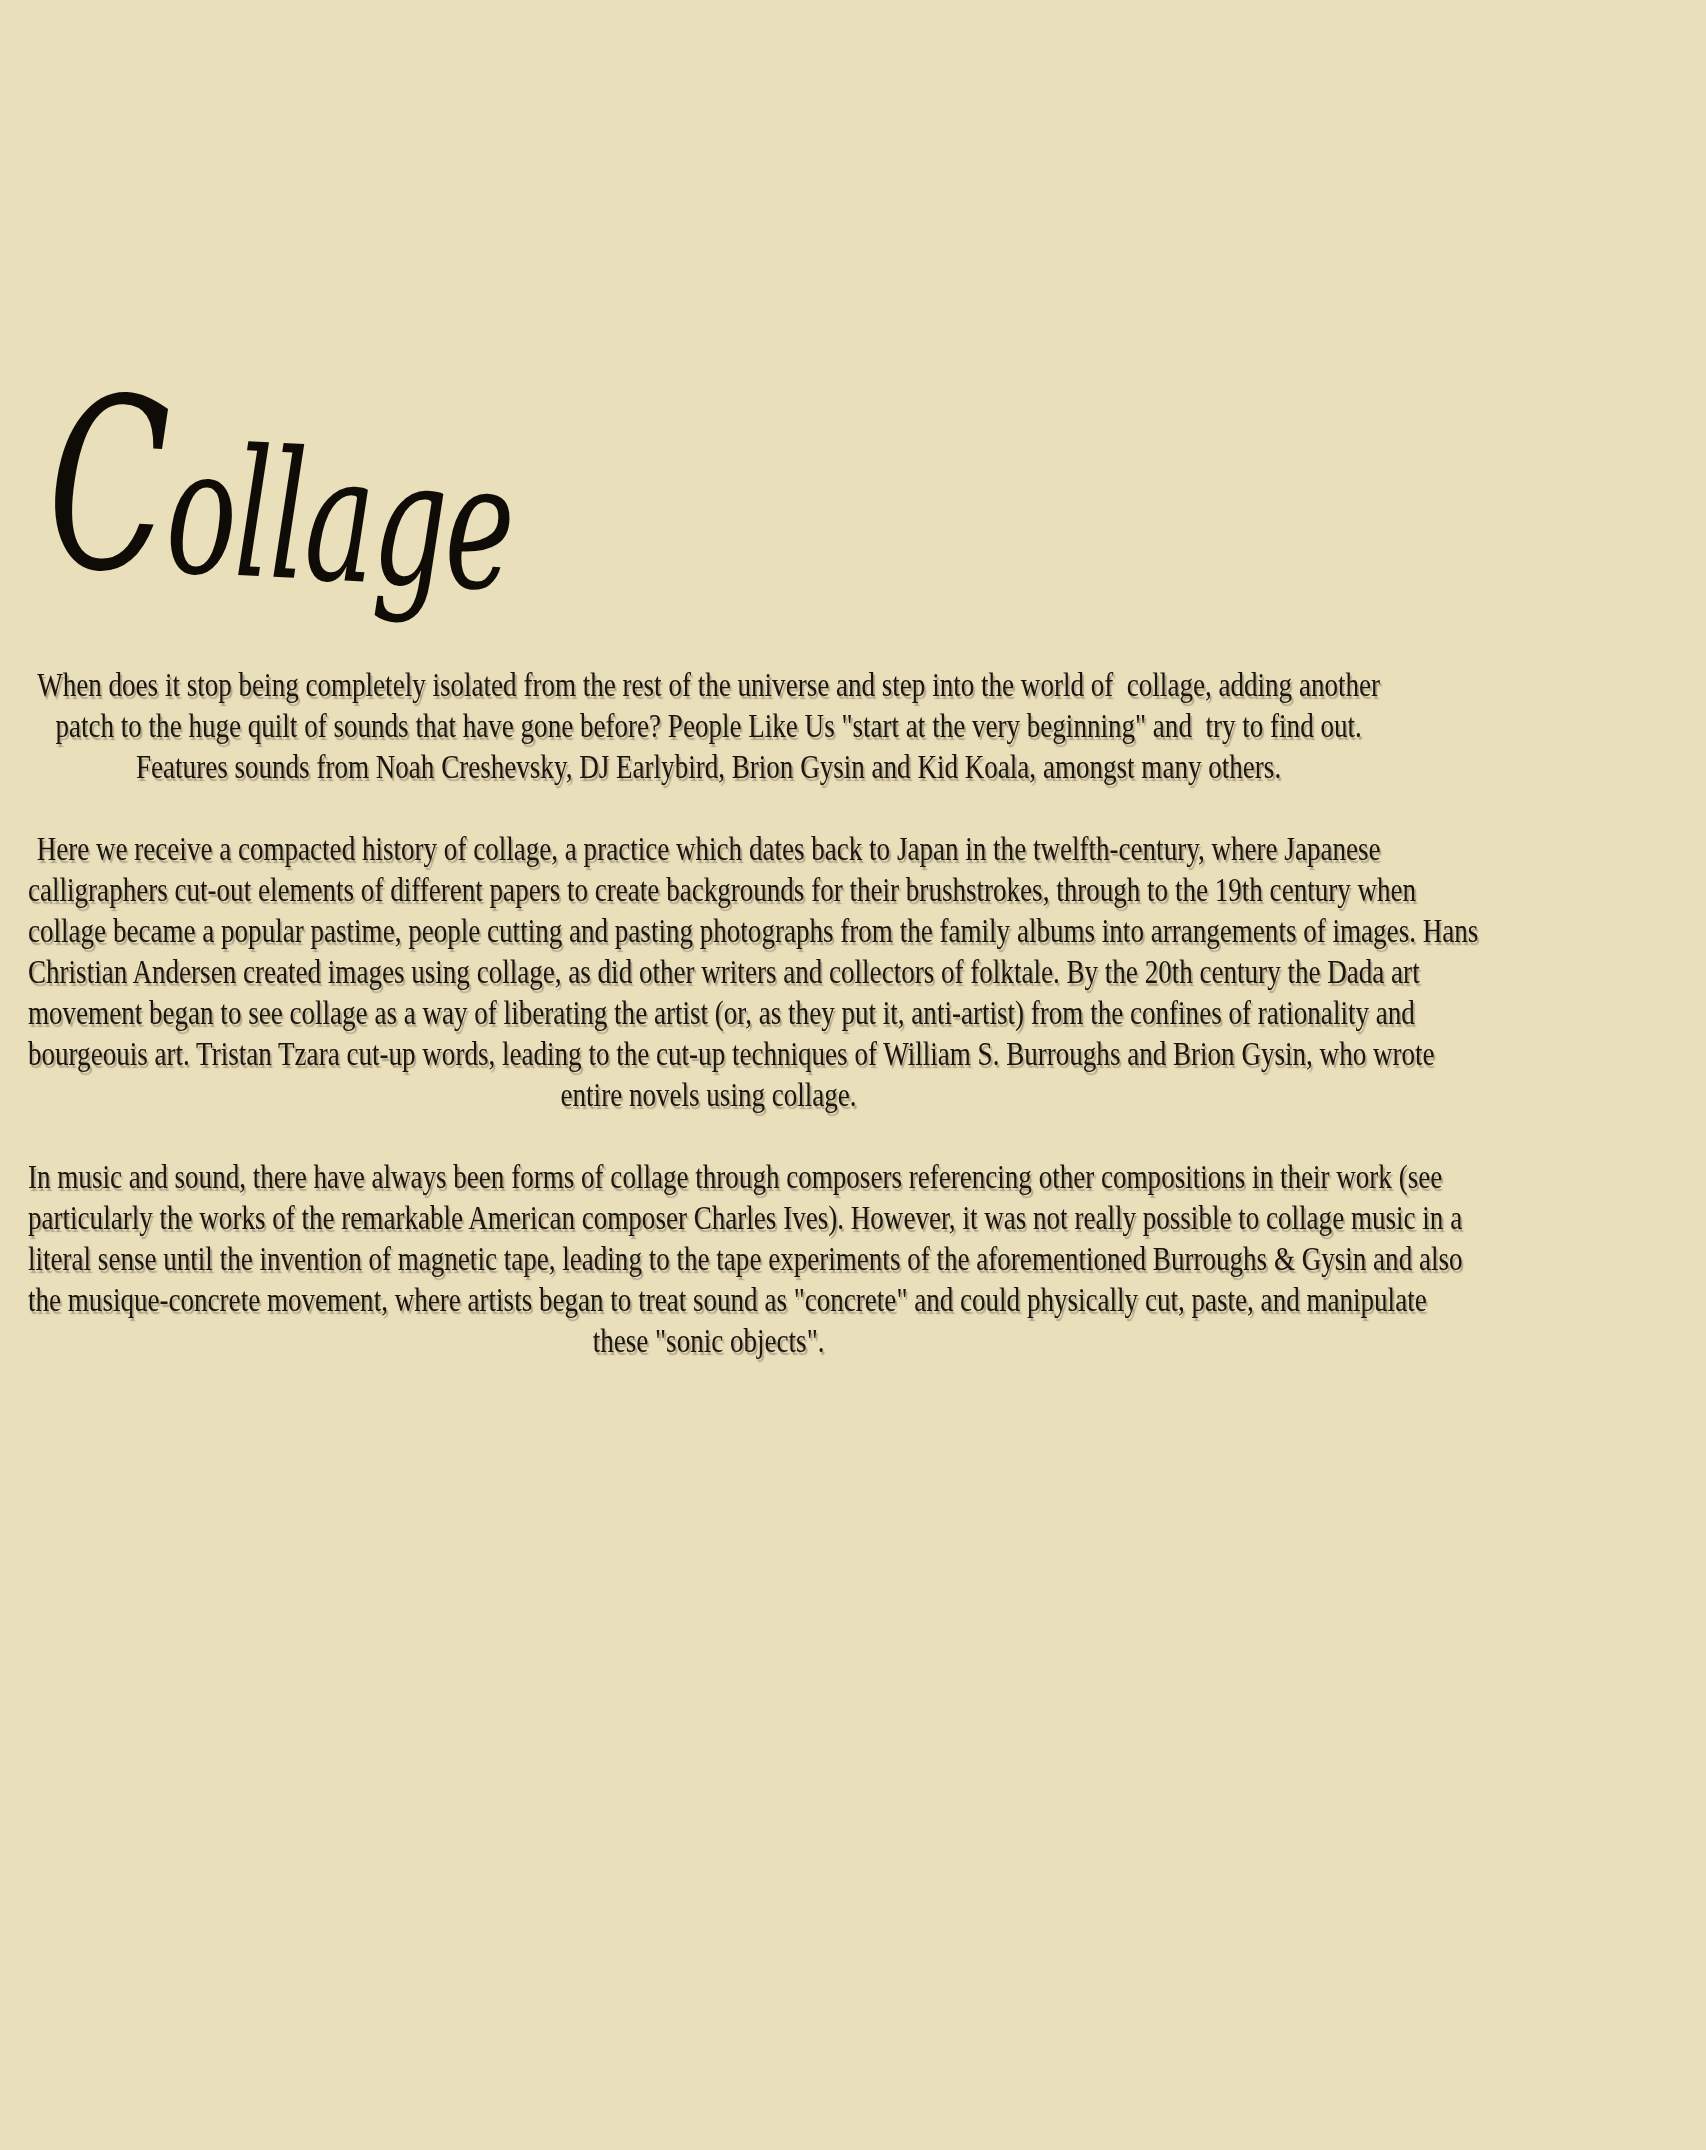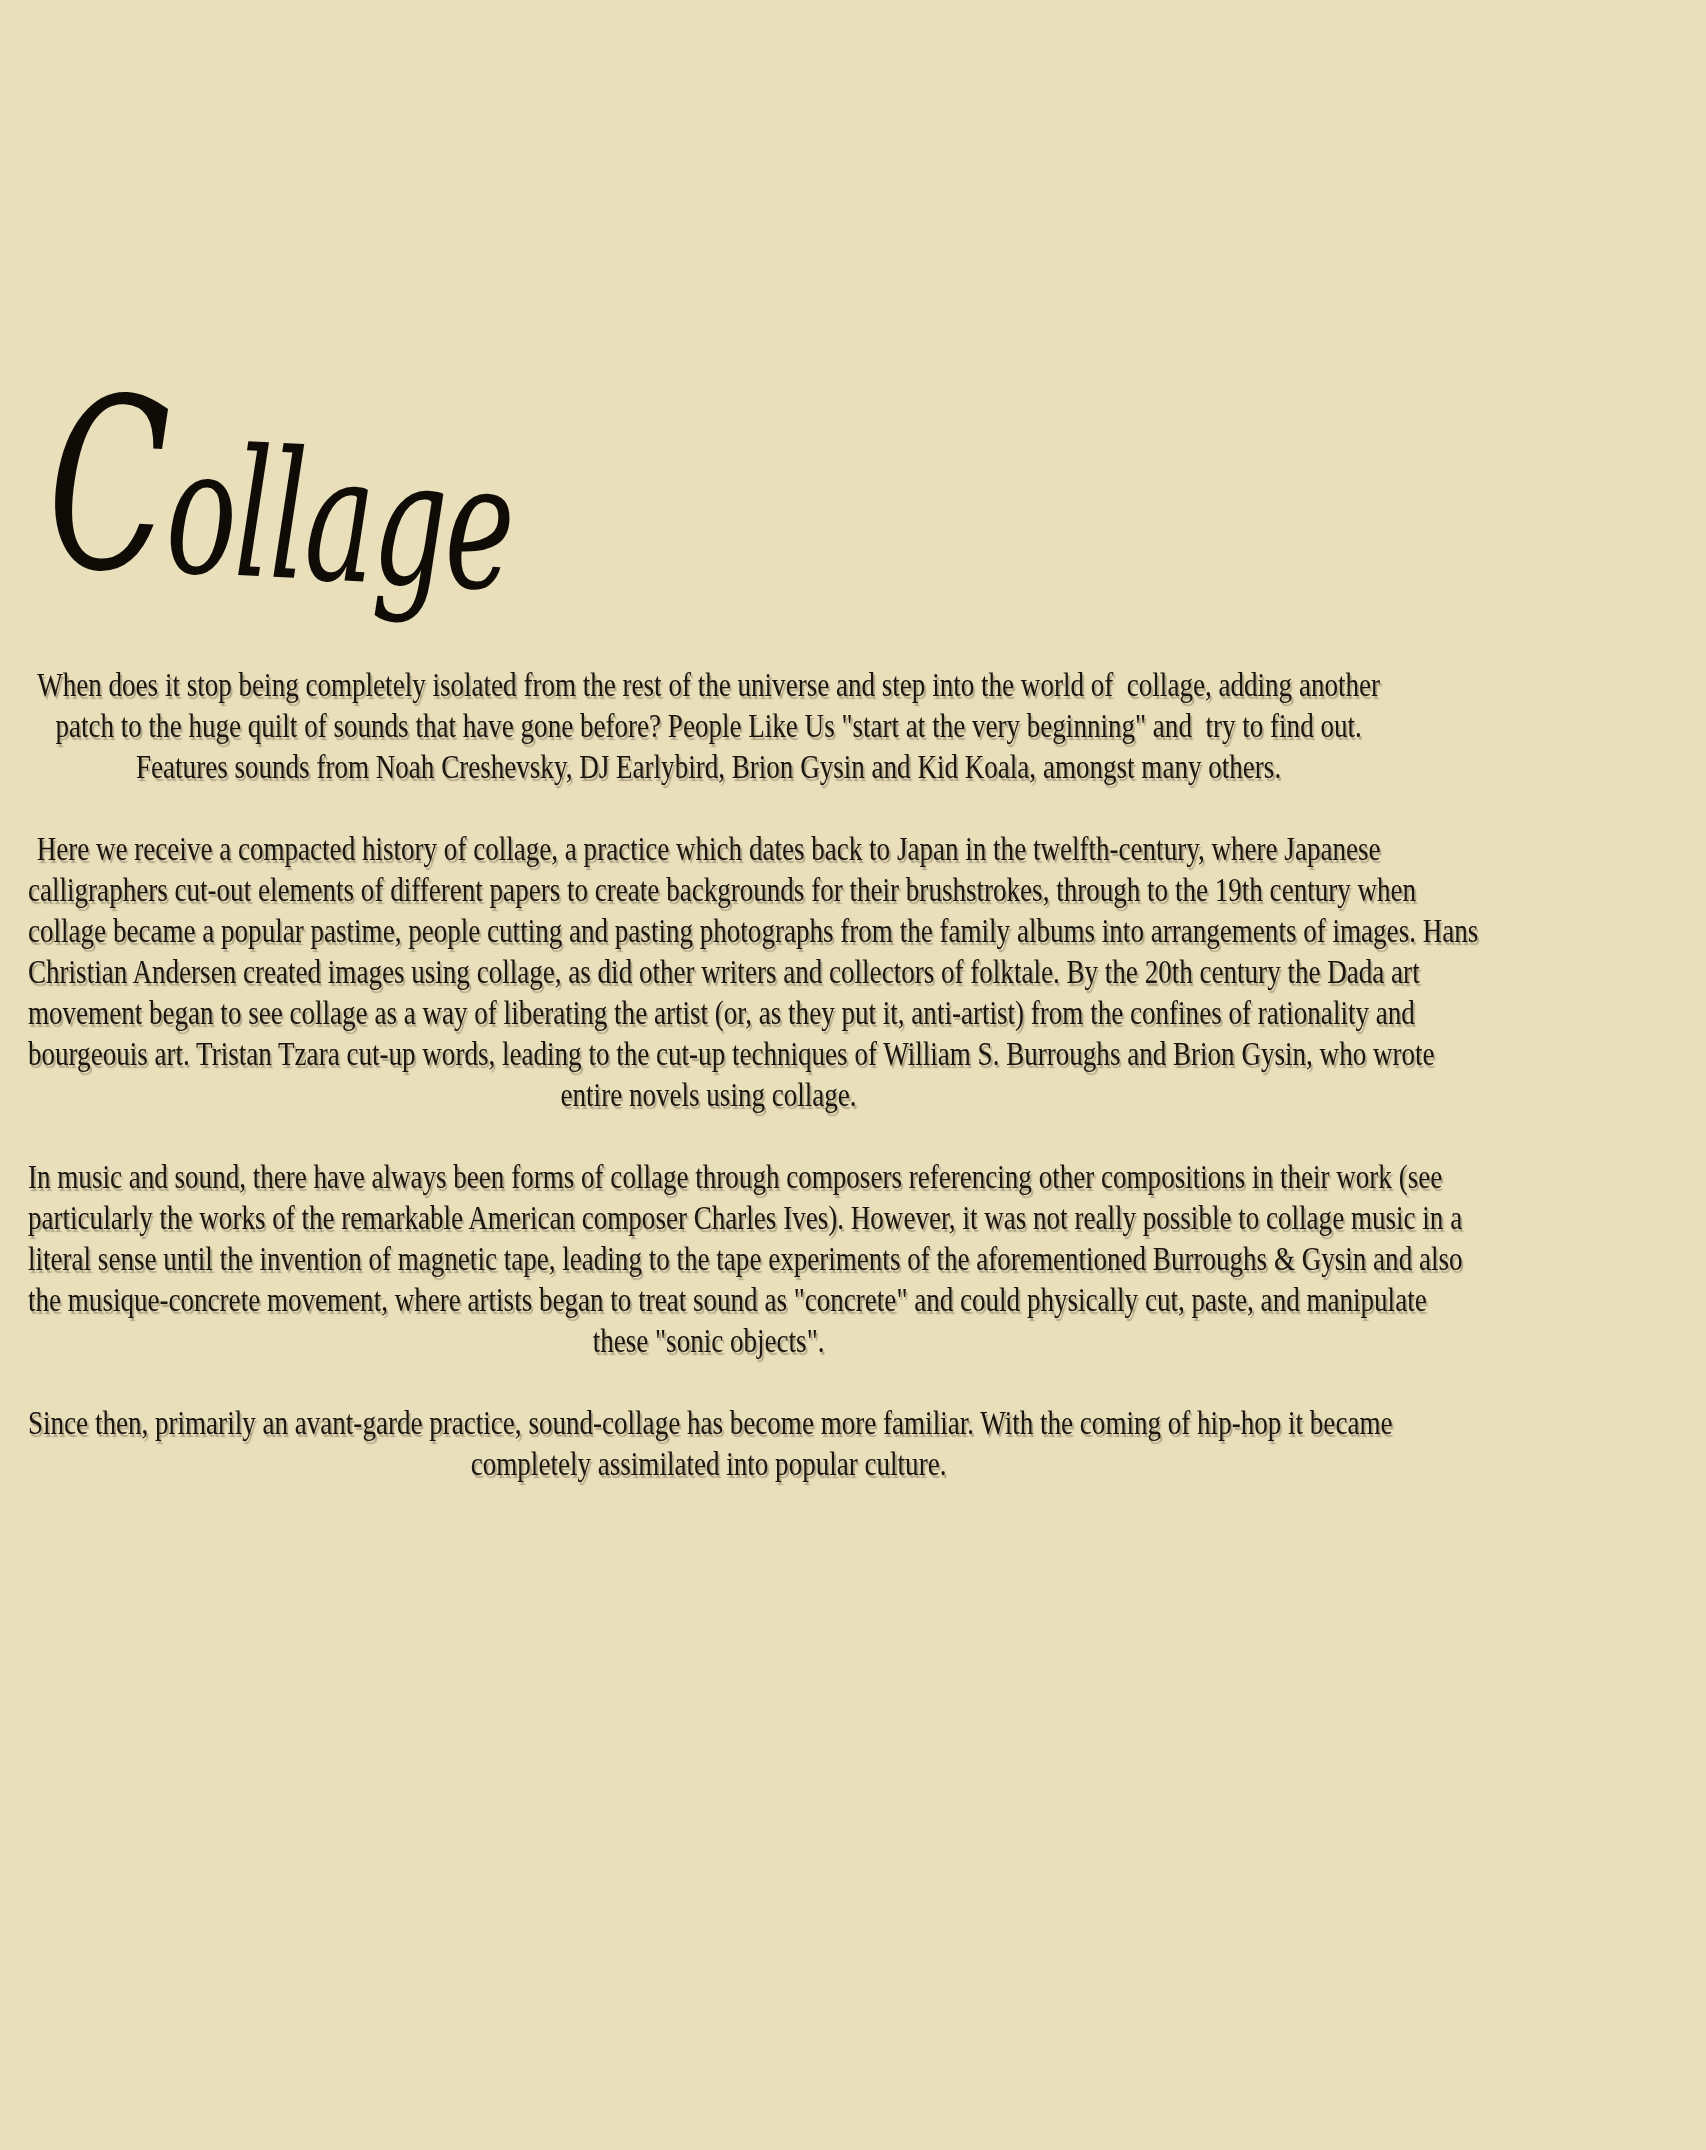--- a/index.html
+++ b/index.html
@@ -80,20 +80,16 @@
   </p>
 
   <p class="paragraph">
     <span class="line">In music and sound, there have always been forms of collage through composers referencing other compositions in their work (see</span>
     <span class="line">particularly the works of the remarkable American composer Charles Ives). However, it was not really possible to collage music in a</span>
     <span class="line">literal sense until the invention of magnetic tape, leading to the tape experiments of the aforementioned Burroughs &amp; Gysin and also</span>
     <span class="line">the musique-concrete movement, where artists began to treat sound as "concrete" and could physically cut, paste, and manipulate</span>
     <span class="line">these "sonic objects".</span>
   </p>
 
-  <p class="paragraph">
-    <span class="line">Since then, primarily an avant-garde practice, sound-collage has become more familiar. With the coming of hip-hop it became</span>
-    <span class="line">completely assimilated into popular culture.</span>
-  </p>
 
 
 </div>
 
 
 </body></html>

